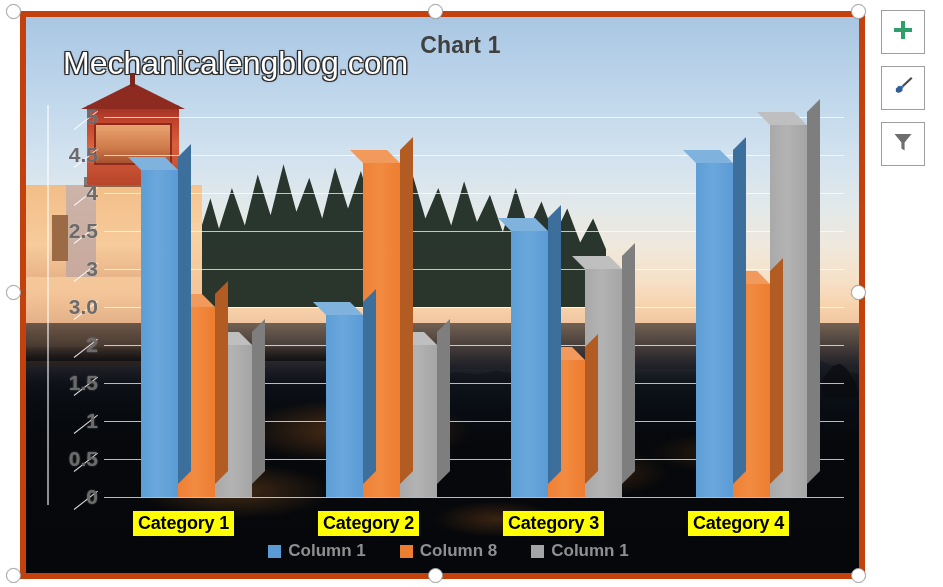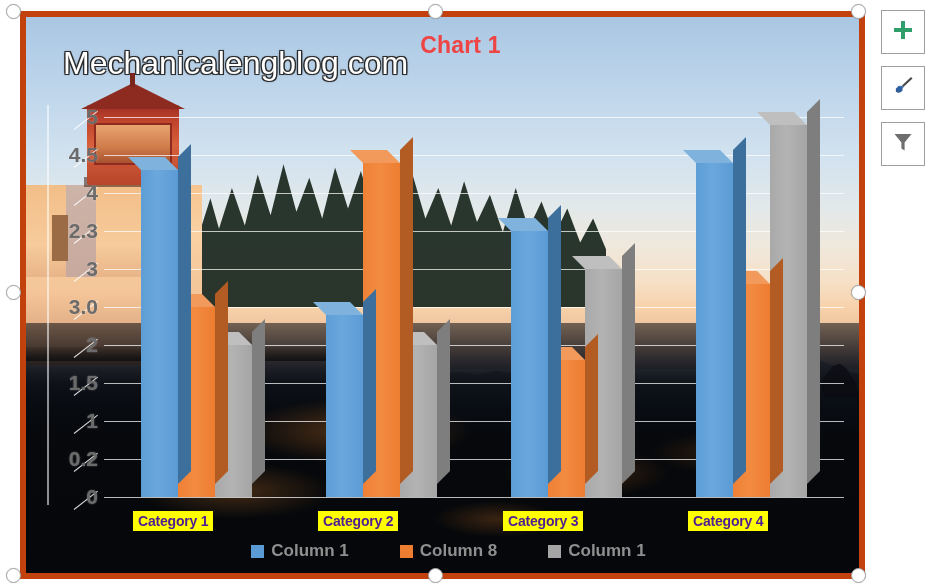--- a/index.html
+++ b/index.html
@@ -286,38 +286,38 @@
   .bar.s2 .side { background: #b25b22; }
   .bar.s2 .top  { background: #f29a5c; }
   .bar.s3 .face { background: linear-gradient(to right, #a9a9a9 0%, #b3b3b3 45%, #a5a5a5 100%); }
   .bar.s3 .side { background: #7e7e7e; }
   .bar.s3 .top  { background: #bfbfbf; }
 
   
   .cat-label {
     position: absolute;
     background: #ffff00;
-    color: #4c1d95;
-    font-size: 14px;
+    color: #000000;
+    font-size: 18px;
     font-weight: bold;
     padding: 2px 5px;
     white-space: nowrap;
     letter-spacing: -0.2px;
   }
 
   
   .legend {
     position: absolute;
     left: 0;
     bottom: 12px;
     width: 845px;
     display: flex;
     justify-content: center;
     align-items: flex-end;
-    gap: 51px;
+    gap: 34px;
   }
   .legend-item {
     display: flex;
     align-items: center;
     gap: 7px;
   }
   .legend-swatch {
     width: 13px; height: 13px;
     display: block;
   }
@@ -329,21 +329,21 @@
   }
 
   
   .chart-title {
     position: absolute;
     left: 0; right: 0;
     top: 15px;
     text-align: center;
     font-size: 23px;
     font-weight: bold;
-    color: #ef4444;
+    color: #404040;
     letter-spacing: 0.2px;
     padding-left: 36px;
   }
 
   
   .watermark {
     position: absolute;
     left: 37px;
     top: 28px;
     font-size: 32px;
@@ -447,27 +447,27 @@
         <div class="gridline" style="top: 342px;"></div>
         <div class="depth-line" style="top: 354px;"></div>
         <div class="gridline" style="top: 380px;"></div>
         <div class="depth-line" style="top: 392px;"></div>
       </div>
 
     <div class="y-axis" id="y-axis">
         <div class="y-tick" style="top: 0px;">5</div>
         <div class="y-tick" style="top: 38px;">4.5</div>
         <div class="y-tick" style="top: 76px;">4</div>
-        <div class="y-tick" style="top: 114px;">2.3</div>
+        <div class="y-tick" style="top: 114px;">2.5</div>
         <div class="y-tick" style="top: 152px;">3</div>
         <div class="y-tick" style="top: 190px;">3.0</div>
         <div class="y-tick" style="top: 228px;">2</div>
         <div class="y-tick" style="top: 266px;">1.5</div>
         <div class="y-tick" style="top: 304px;">1</div>
-        <div class="y-tick" style="top: 342px;">0.2</div>
+        <div class="y-tick" style="top: 342px;">0.5</div>
         <div class="y-tick" style="top: 380px;">0</div>
       </div>
 
     <div class="bars-layer" id="bars-layer">
         <div class="bar s3" style="left: 111px; width: 37px; height: 152px; z-index: 40;">
           <div class="side"></div>
           <div class="top"></div>
           <div class="face"></div>
         </div>
         <div class="bar s2" style="left: 74px; width: 37px; height: 190px; z-index: 50;">

